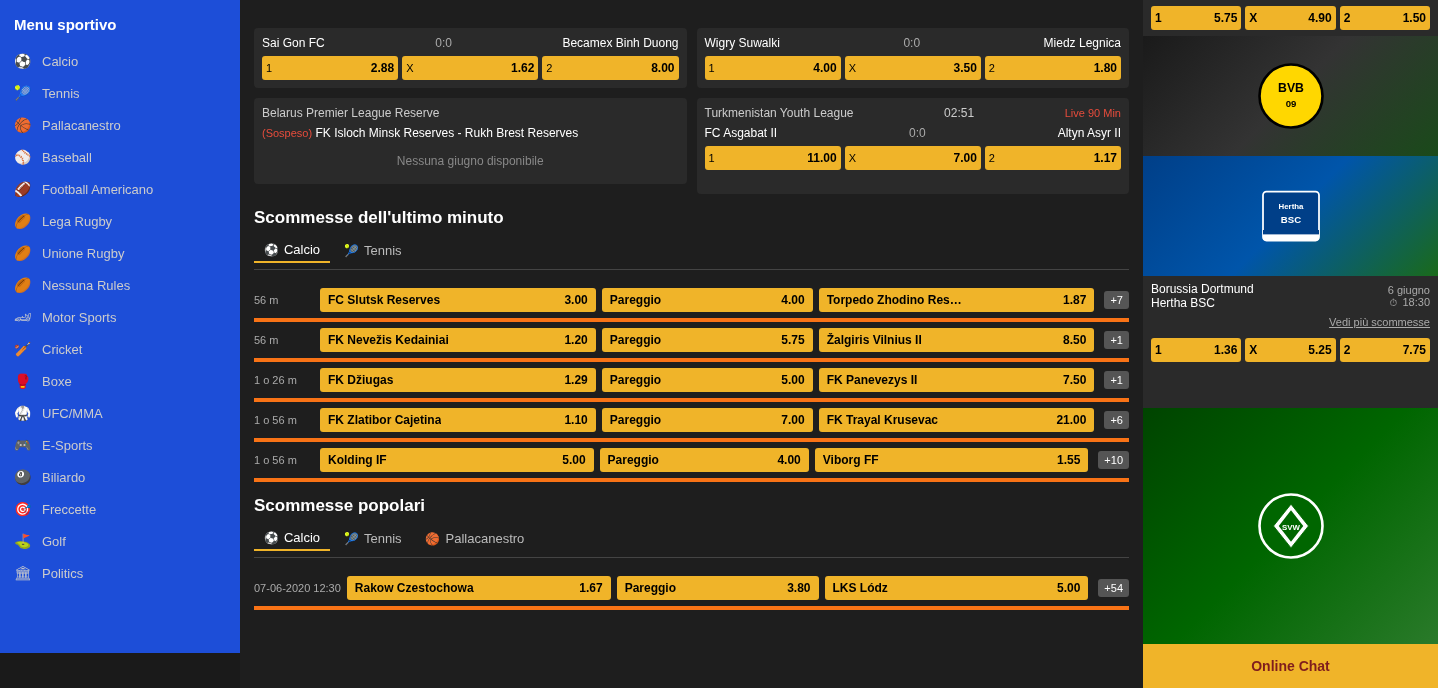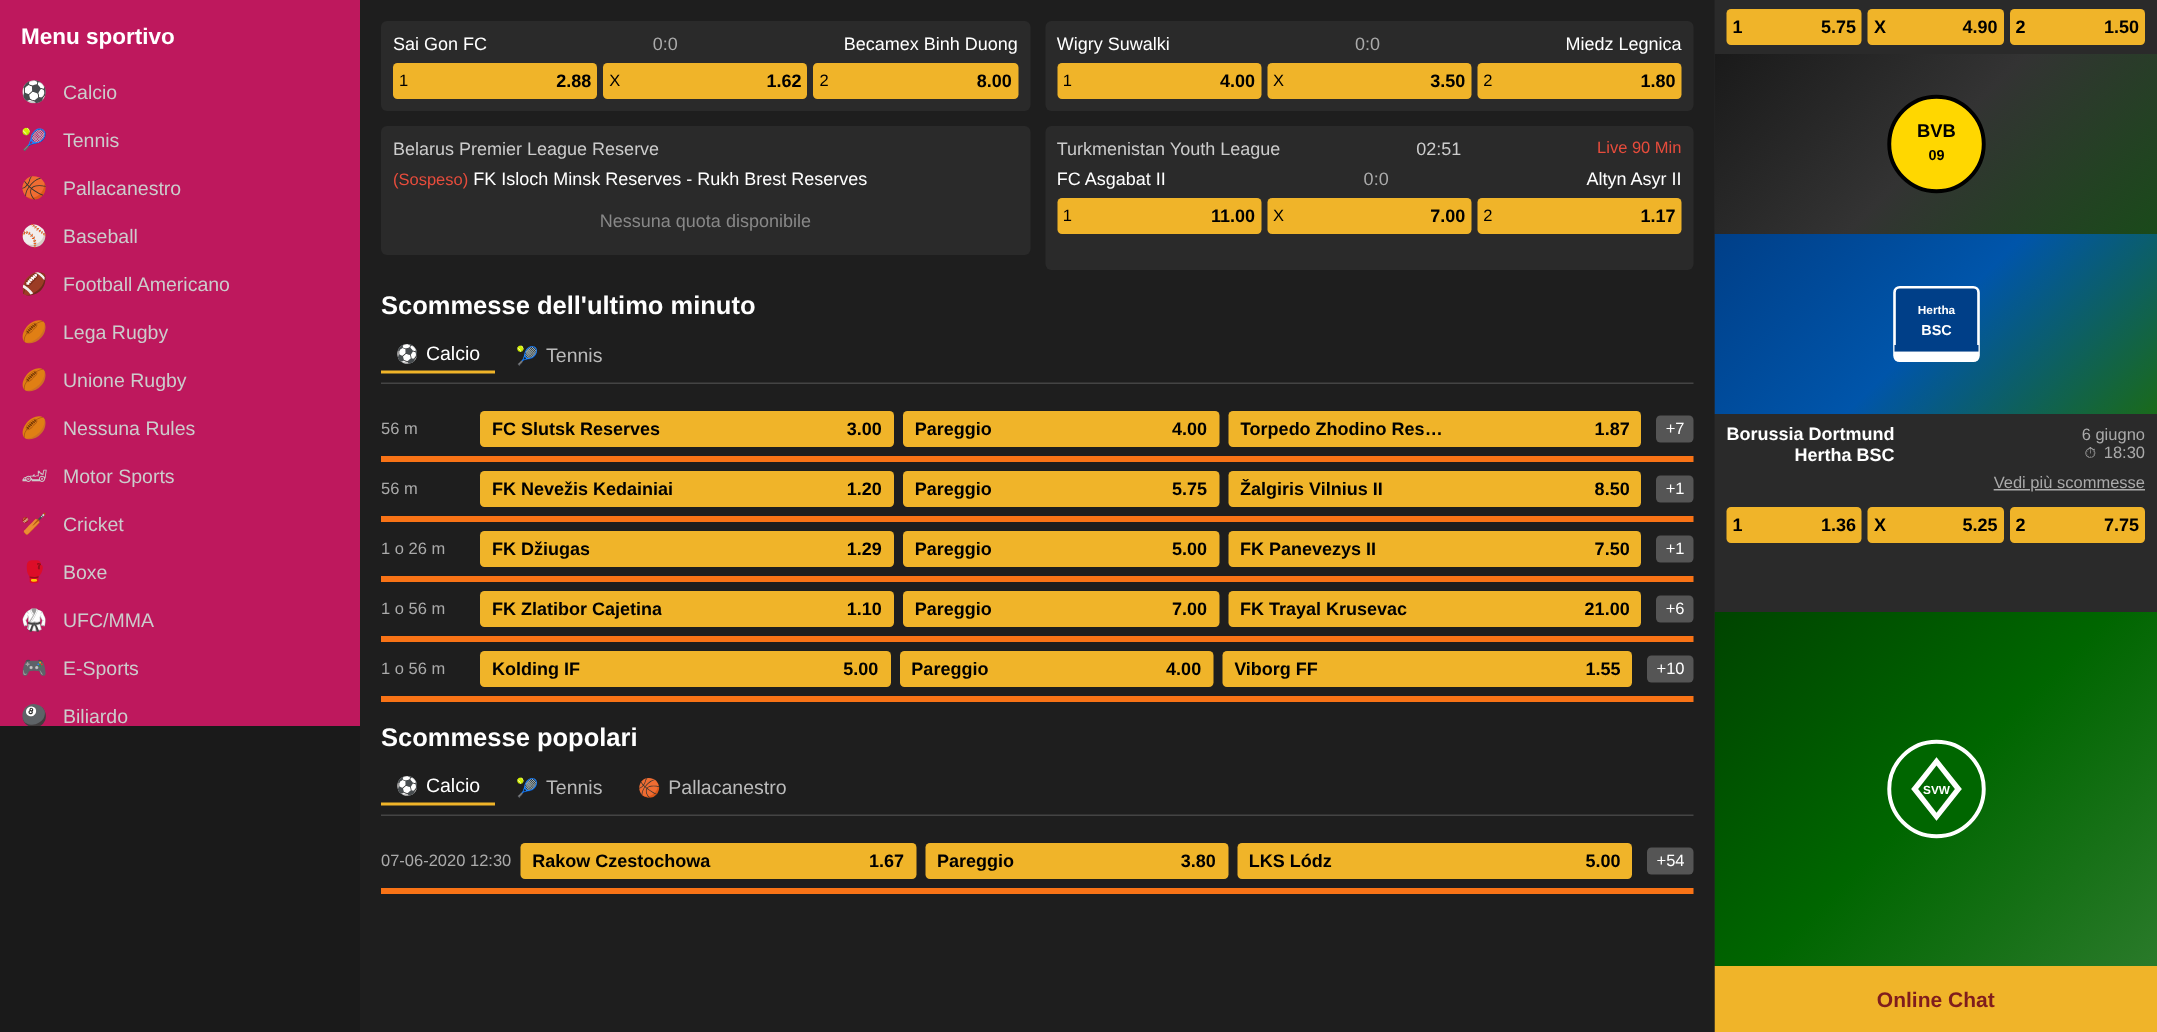--- a/index.html
+++ b/index.html
@@ -2,22 +2,22 @@
 <html><head>
   <meta charset="utf-8">
   <style>
     * { margin: 0; padding: 0; box-sizing: border-box; }
     body { font-family: Arial, sans-serif; background: #1a1a1a; color: #fff; display: flex; height: 688px; overflow: hidden; font-size: 13px; }
 
     
     #sidebar {
       width: 240px;
       min-width: 240px;
-      background: #be185d;
-      height: 484px;
+      background: #1d4ed8;
+      height: 653px;
       overflow-y: auto;
       padding-bottom: 10px;
     }
     #sidebar::-webkit-scrollbar { width: 4px; }
     #sidebar::-webkit-scrollbar-thumb { background: #555; }
     .sidebar-title {
       color: #fff;
       font-size: 15px;
       font-weight: bold;
       padding: 16px 14px 12px;
@@ -31,21 +31,21 @@
       font-size: 13px;
       gap: 10px;
     }
     .sidebar-item .icon { font-size: 14px; width: 18px; text-align: center; }
 
     
     #main {
       flex: 1;
       overflow-y: auto;
       background: #1e1e1e;
-      padding: 14px 14px;
+      padding: 28px 14px;
     }
     #main::-webkit-scrollbar { width: 4px; }
     #main::-webkit-scrollbar-thumb { background: #555; }
 
     
     .top-matches {
       display: flex;
       gap: 10px;
       margin-bottom: 10px;
     }
@@ -241,21 +241,21 @@
     .team-banner-werder {
       background: linear-gradient(135deg, #004400 0%, #006600 50%, #2a7a2a 100%);
     }
     .match-info-row {
       display: flex;
       justify-content: space-between;
       align-items: center;
       padding: 6px 8px 2px;
       font-size: 12px;
     }
-    .match-team-names { font-size: 12px; font-weight: bold; color: #fff; text-align: right; }
+    .match-team-names { font-size: 12px; font-weight: normal; color: #fff; }
     .match-date-time { font-size: 11px; color: #aaa; text-align: right; }
     .clock-icon { color: #aaa; font-size: 10px; margin-right: 2px; }
 
     .online-chat-btn {
       background: #f0b429;
       color: #7f1d1d;
       font-size: 14px;
       font-weight: bold;
       text-align: center;
       padding: 14px;
@@ -393,21 +393,21 @@
   <div class="top-matches">
 
     <div class="match-block suspended-block">
       <div class="match-header">
         <span>Belarus Premier League Reserve</span>
       </div>
       <div style="font-size:12px; margin-bottom:6px;">
         <span class="suspended-label">(Sospeso)</span>
         <span>FK Isloch Minsk Reserves - Rukh Brest Reserves</span>
       </div>
-      <div class="no-quota">Nessuna quota disponibile</div>
+      <div class="no-quota">Nessuna giugno disponibile</div>
     </div>
 
     <div class="match-block">
       <div class="match-header">
         <span>Turkmenistan Youth League</span>
         <span>02:51</span>
         <span style="color:#e74c3c; font-size:11px;">Live 90 Min</span>
       </div>
       <div class="match-teams">
         <span>FC Asgabat II</span>

